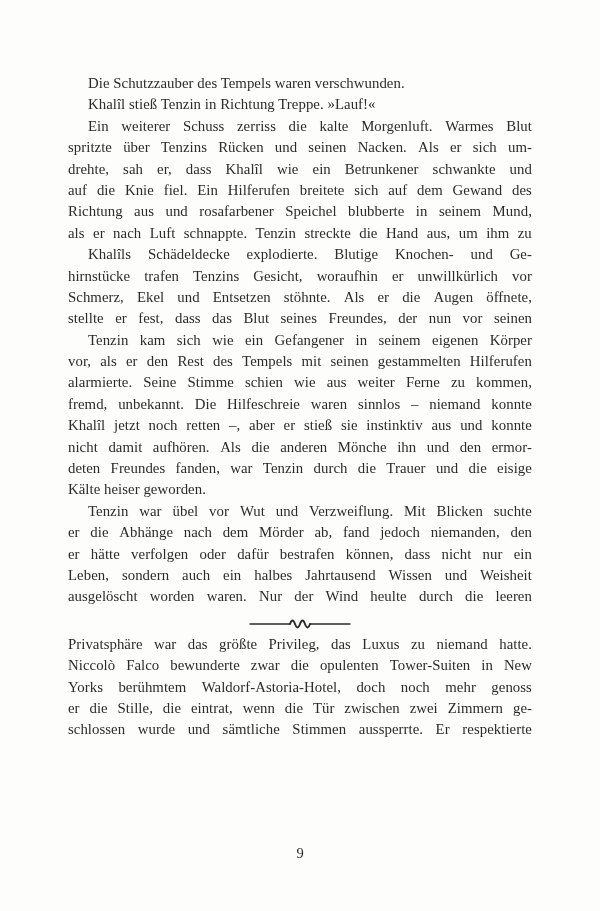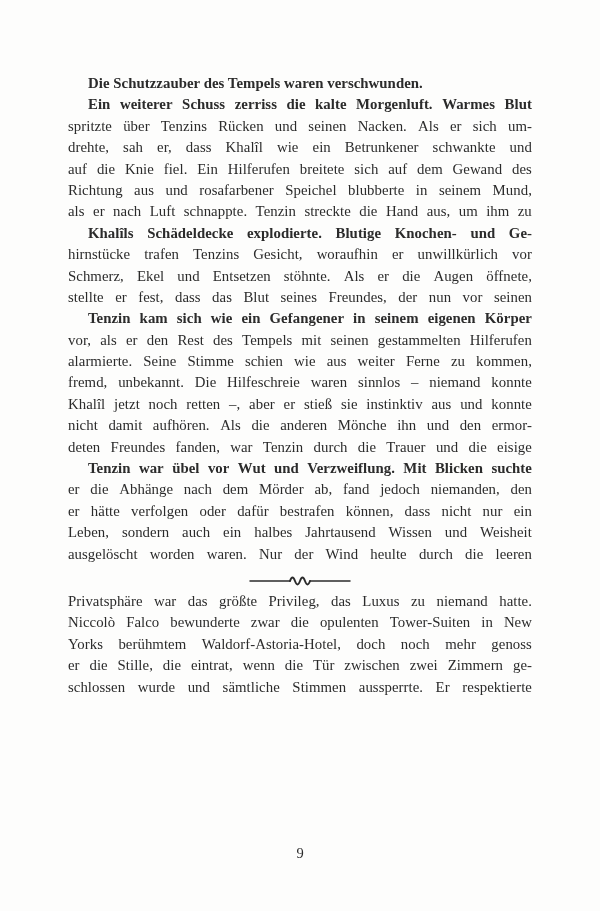--- a/index.html
+++ b/index.html
@@ -29,21 +29,21 @@
     font-size: 14.8px;
     letter-spacing: 0.05px;
     white-space: nowrap;
   }
   
   .line.just {
     display: flex;
     justify-content: space-between;
     white-space: normal;
   }
-  .line.indent { padding-left: 20px; font-weight: bold; }
+  .line.indent { padding-left: 20px; }
   .divider {
     height: 26px;
     display: flex;
     align-items: center;
     justify-content: center;
   }
   .divider svg { display: block; }
   .page-number {
     position: absolute;
     top: 843px;
@@ -56,20 +56,23 @@
 </style>
 </head>
 <body>
 
 <div class="page" style="background: rgb(253, 253, 252); color: rgb(43, 43, 43);">
   <div class="text-block">
 
     <div class="section">
         <div class="paragraph">
           <div class="line indent">Die Schutzzauber des Tempels waren verschwunden.</div>
+        </div>
+        <div class="paragraph">
+          <div class="line indent">Khalîl stieß Tenzin in Richtung Treppe. »Lauf!«</div>
         </div>
         <div class="paragraph">
           <div class="line just indent">
             <span>Ein</span>
             <span>weiterer</span>
             <span>Schuss</span>
             <span>zerriss</span>
             <span>die</span>
             <span>kalte</span>
             <span>Morgenluft.</span>
@@ -272,20 +275,21 @@
             <span>fanden,</span>
             <span>war</span>
             <span>Tenzin</span>
             <span>durch</span>
             <span>die</span>
             <span>Trauer</span>
             <span>und</span>
             <span>die</span>
             <span>eisige</span>
           </div>
+          <div class="line">Kälte heiser geworden.</div>
         </div>
         <div class="paragraph">
           <div class="line just indent">
             <span>Tenzin</span>
             <span>war</span>
             <span>übel</span>
             <span>vor</span>
             <span>Wut</span>
             <span>und</span>
             <span>Verzweiflung.</span>

